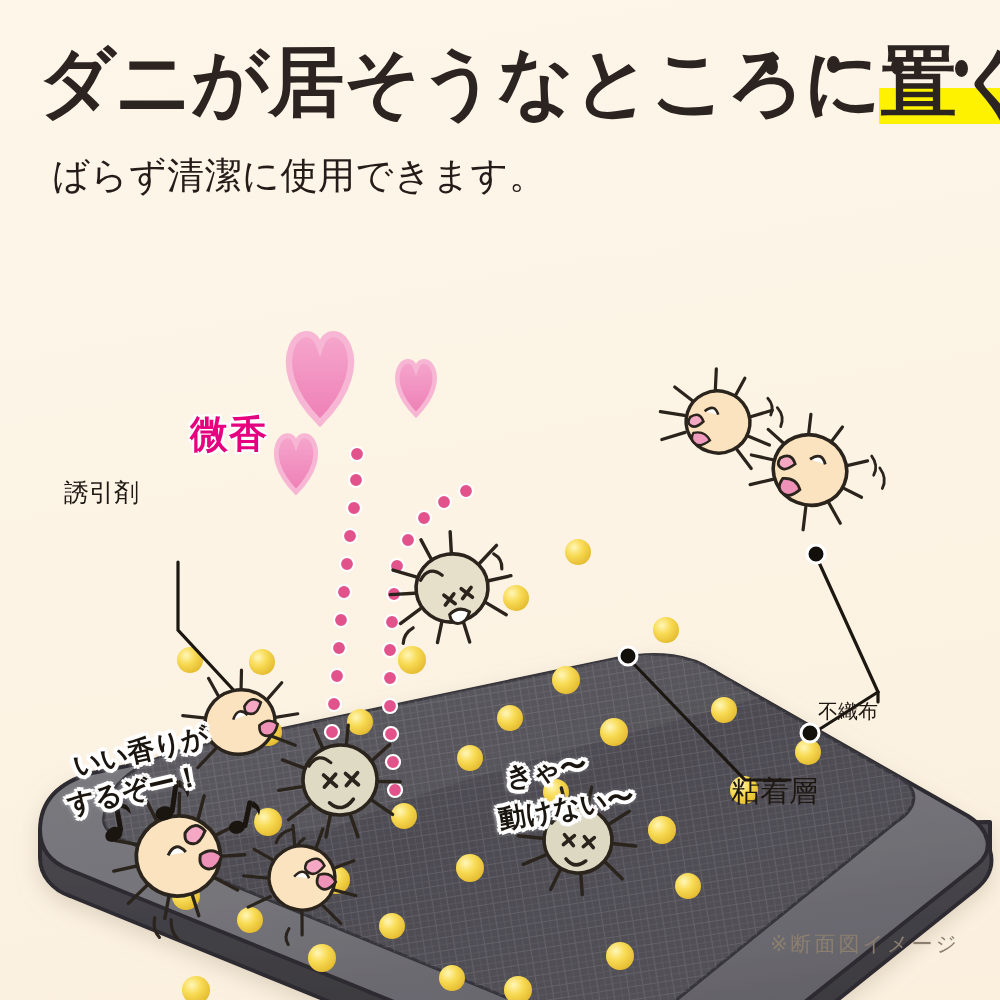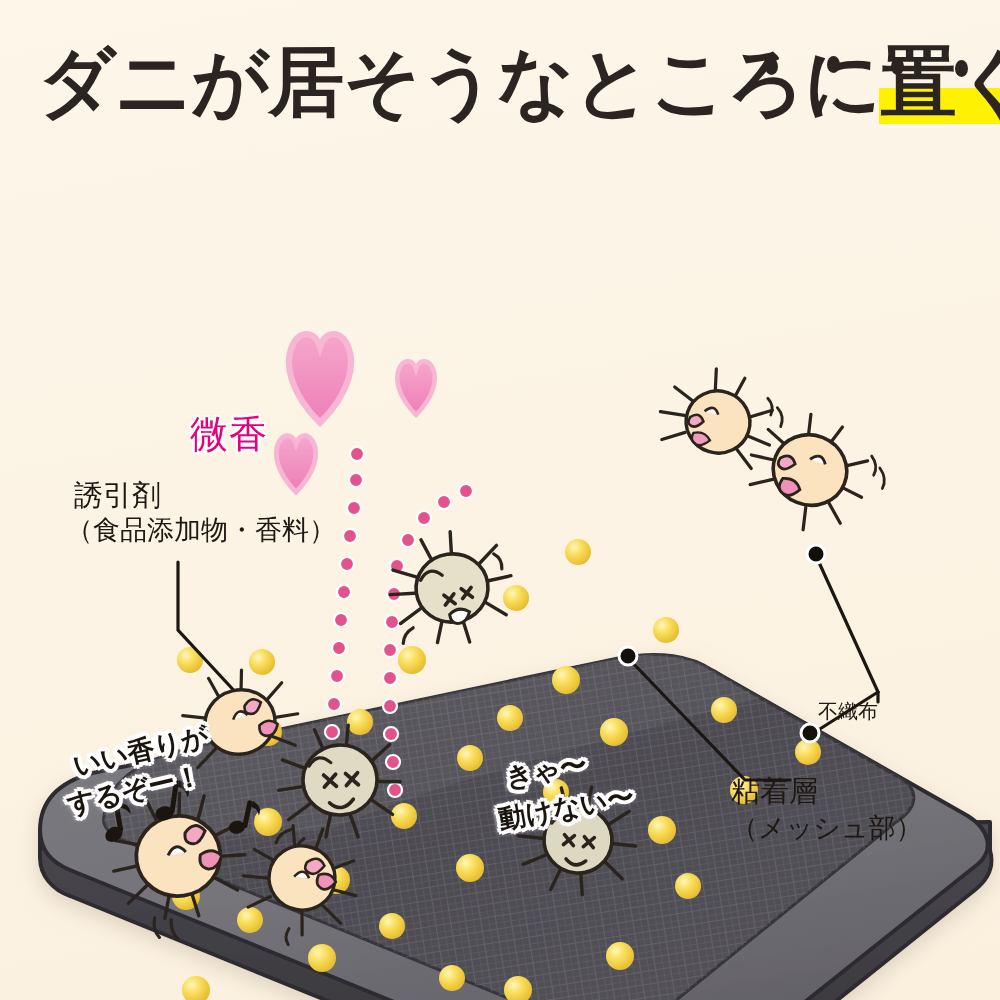--- a/index.html
+++ b/index.html
@@ -37,23 +37,23 @@
     font-family:"DejaVu Sans","Liberation Sans",sans-serif;
   }
   .body-copy div{white-space:nowrap;}
 
   
   .stage{position:absolute;left:0;top:330px;width:1000px;height:670px;}
   .stage svg{display:block;}
 
   
   .lbl{position:absolute;color:#1E1813;font-family:"DejaVu Sans","Liberation Sans",sans-serif;white-space:nowrap;}
-  .lbl-bikou{left:190px;top:409px;font-size:38px;font-weight:normal;color:#E5007F;letter-spacing:1px;
+  .lbl-bikou{left:190px;top:409px;font-size:38px;font-weight:bold;color:#E5007F;letter-spacing:1px;
              text-shadow:-2px -2px 0 #fff,2px -2px 0 #fff,-2px 2px 0 #fff,2px 2px 0 #fff,0 0 5px #fff;}
-  .lbl-yuuin1{left:74px;top:476px;font-size:29px;}
+  .lbl-yuuin1{left:64px;top:476px;font-size:25px;}
   .lbl-yuuin2{left:66px;top:512px;font-size:27px;}
   .lbl-fushokufu{left:818px;top:698px;font-size:20px;}
   .lbl-nenchaku1{left:731px;top:772px;font-size:29px;}
   .lbl-nenchaku2{left:731px;top:810px;font-size:27px;}
   .lbl-note{left:770px;top:930px;font-size:21px;color:#8C7F70;letter-spacing:3px;}
 
   
   .shout{
     position:absolute;font-family:"DejaVu Sans","Liberation Sans",sans-serif;
     font-weight:bold;color:#1B1510;white-space:nowrap;
@@ -78,20 +78,21 @@
     </div>
     <div class="emph-dots">
       <i style="left:0px;top:0px;"></i>
       <i style="left:62px;top:-2px;"></i>
       <i style="left:126px;top:0px;"></i>
       <i style="left:190px;top:2px;"></i>
     </div>
   </div>
 
   <div class="body-copy">
+    <div>ばらず清潔に使用できます。</div>
   </div>
 
   <div class="stage">
     <svg width="1000" height="670" viewBox="0 0 1000 670" xmlns="http://www.w3.org/2000/svg">
       <defs>
         <linearGradient id="topFace" x1="0" y1="0" x2="0.35" y2="1">
           <stop offset="0%" stop-color="#7D7C81"></stop>
           <stop offset="55%" stop-color="#75747A"></stop>
           <stop offset="100%" stop-color="#615F66"></stop>
         </linearGradient>
@@ -443,23 +444,22 @@
       <g transform="translate(236,492) rotate(12)" fill="#1B1510">
         <rect x="7" y="-24" width="5" height="28" rx="2"></rect>
         <ellipse cx="2" cy="5" rx="8" ry="6.5" transform="rotate(-20 2 5)"></ellipse>
         <path d="M12 -24 q 11 3 9 13 q -3 -7 -9 -7 Z"></path>
       </g>
     </svg>
   </div>
 
   <div class="lbl lbl-bikou">微香</div>
   <div class="lbl lbl-yuuin1">誘引剤</div>
-  <div class="lbl lbl-yuuin2">（食品添加物・香料）</div>
   <div class="lbl lbl-fushokufu">不織布</div>
   <div class="lbl lbl-nenchaku1">粘着層</div>
-  <div class="lbl lbl-nenchaku2">（メッシュ部）</div>
+  <div class="lbl lbl-note">※断面図イメージ</div>
 
   <div class="shout shout-a1">いい香りが</div>
   <div class="shout shout-a2">するぞー！</div>
   <div class="shout shout-b1">きゃ〜</div>
   <div class="shout shout-b2">動けない〜</div>
 
 </div>
 
 </body></html>

